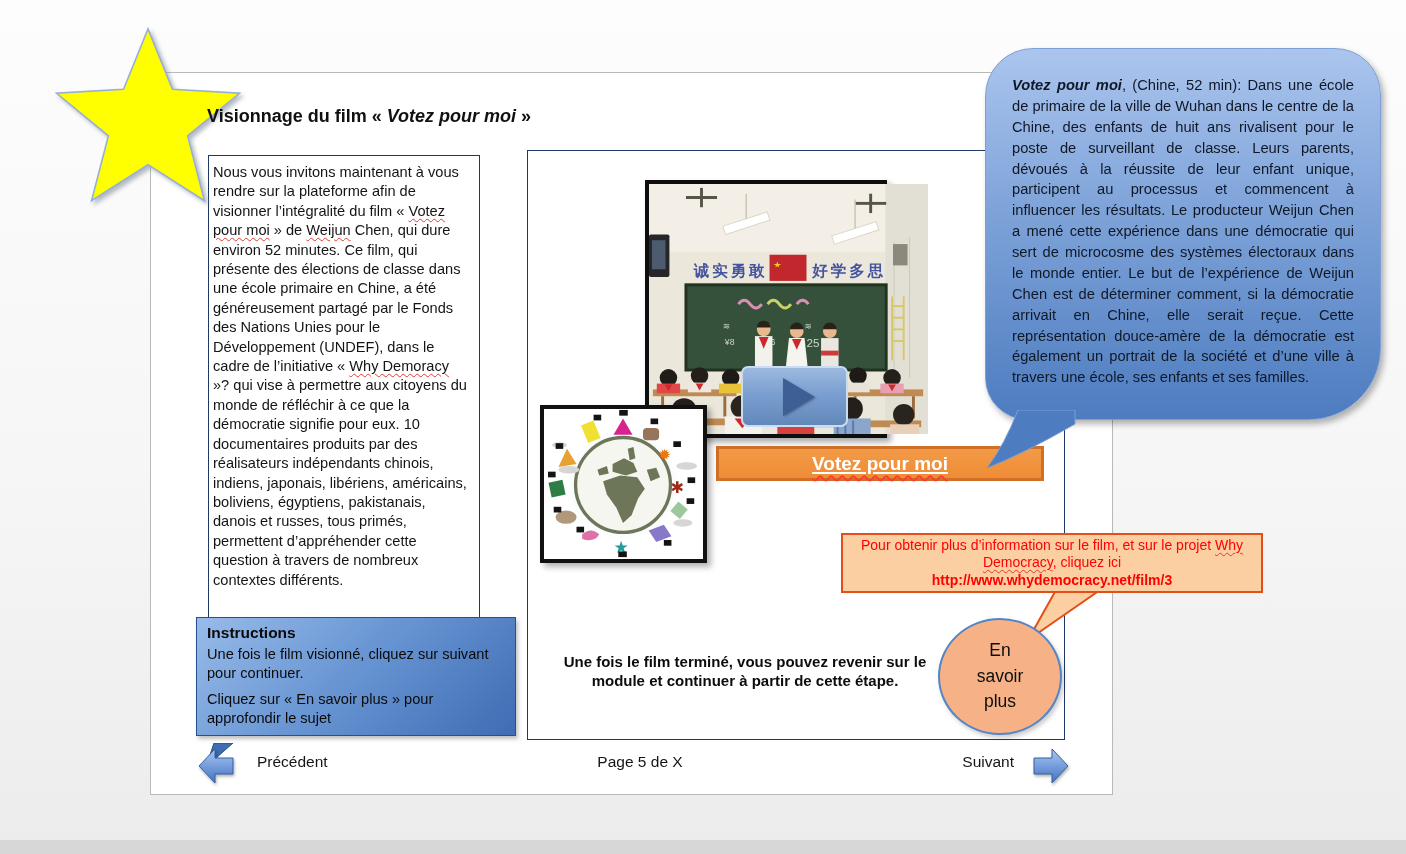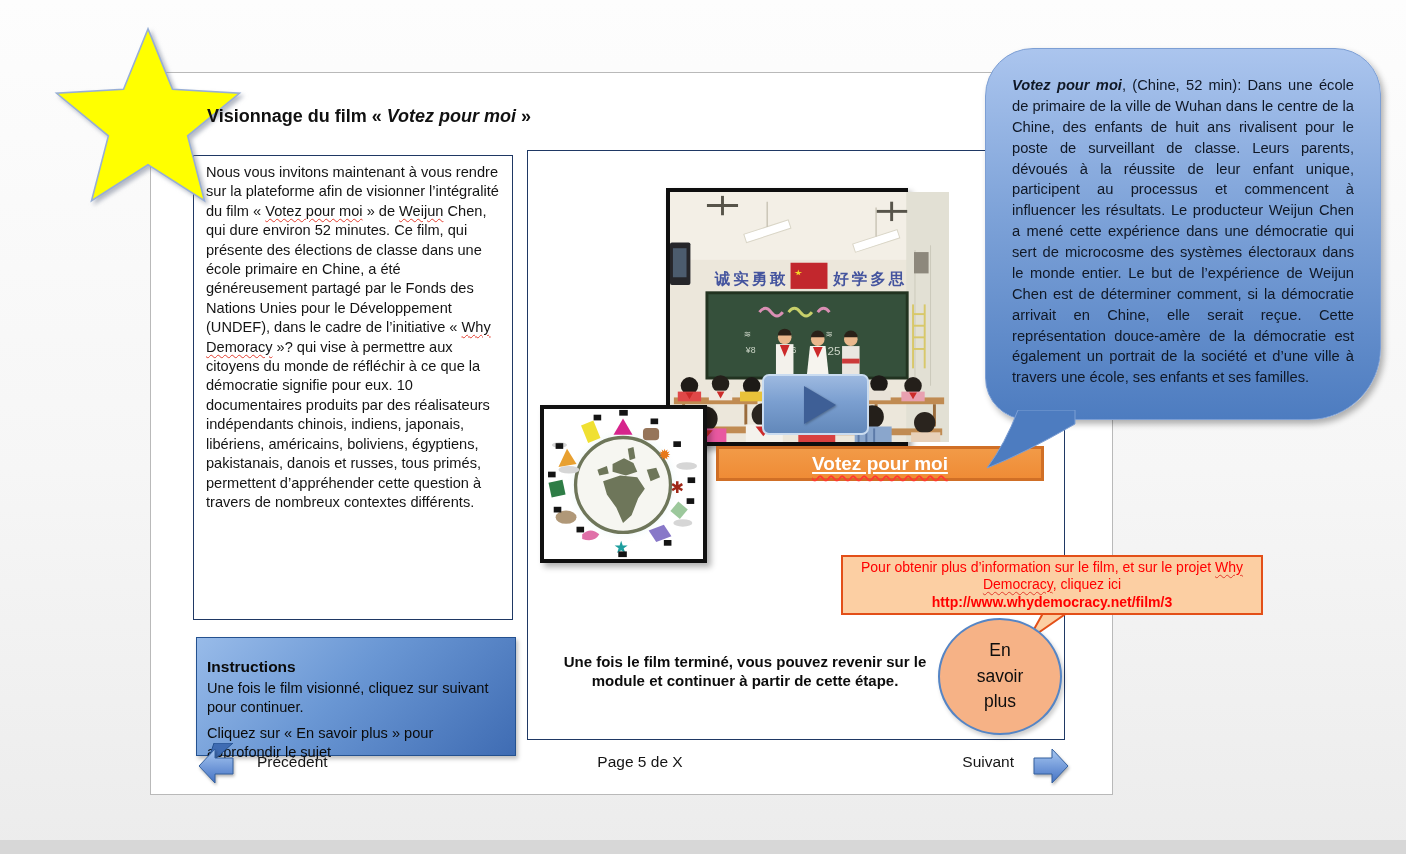--- a/index.html
+++ b/index.html
@@ -9,40 +9,40 @@
   .bottom-band{position:absolute;left:0;top:840px;width:1406px;height:14px;background:#d7d7d7;}
   .slide{position:absolute;left:150px;top:72px;width:961px;height:721px;background:#ffffff;
          border:1px solid #b9b9b9;z-index:1;}
   
   .star{position:absolute;left:44px;top:26px;width:208px;height:190px;z-index:10;
         filter:drop-shadow(3px 3px 2px rgba(120,130,150,.55));}
   
   .title{position:absolute;left:207px;top:106px;z-index:11;font-size:18px;font-weight:bold;color:#111;}
   .title .film{font-style:italic;}
   
-  .left-panel{position:absolute;left:193px;top:155px;width:320px;height:465px;background:#fff;
-              border:1.5px solid #1f3864;z-index:2;box-sizing:border-box;padding:7px 10px 0 12px;
+  .left-panel{position:absolute;left:208px;top:155px;width:272px;height:465px;background:#fff;
+              border:1.5px solid #1f3864;z-index:2;box-sizing:border-box;padding:7px 10px 0 4px;
               font-size:14.6px;line-height:1.33;color:#141414;}
   .left-panel p{margin:0 0 19px 0;}
   .wavy{text-decoration:underline; text-decoration-style:wavy; text-decoration-color:#e23c2e;
         text-decoration-thickness:1px; text-underline-offset:2px;}
   
-  .instructions{position:absolute;left:196px;top:637px;width:320px;height:119px;z-index:2;
+  .instructions{position:absolute;left:196px;top:617px;width:320px;height:119px;z-index:2;
                 box-sizing:border-box;border:1.5px solid #24518f;
                 background:linear-gradient(135deg,#98bbe9 0%,#6a97d4 45%,#3f6cb3 100%);
-                padding:19px 10px;color:#0a0a0a;font-size:14.6px;line-height:1.3;
+                padding:5px 10px;color:#0a0a0a;font-size:14.6px;line-height:1.3;
                 box-shadow:2px 3px 4px rgba(0,0,0,.25);}
   .instructions .hdr{font-weight:bold;font-size:15.5px;margin-bottom:2px;}
   .instructions .ln{margin-bottom:7px;}
   .instr-tail{position:absolute;left:200px;top:743px;width:40px;height:26px;z-index:2;}
   
   .center-box{position:absolute;left:527px;top:150px;width:538px;height:590px;background:#fff;
               border:1.5px solid #1f3864;z-index:2;box-sizing:border-box;}
-  .photo{position:absolute;left:645px;top:188px;width:242px;height:258px;z-index:3;
-         border:4px solid #0e0e0e;box-sizing:border-box;box-shadow:4px 4px 6px rgba(0,0,0,.35);margin-left:21px;}
+  .photo{position:absolute;left:645px;top:180px;width:242px;height:258px;z-index:3;
+         border:4px solid #0e0e0e;box-sizing:border-box;box-shadow:4px 4px 6px rgba(0,0,0,.35);}
   .play-btn{position:absolute;left:92px;top:182px;width:103px;height:57px;border-radius:7px;z-index:4;
             background:linear-gradient(180deg,#9db9e0 0%,#7b9fd0 45%,#6288ba 100%);
             border:2px solid #cadcf0;display:flex;align-items:center;justify-content:center;cursor:pointer;}
   .play-tri{width:0;height:0;border-top:19px solid transparent;border-bottom:19px solid transparent;
             border-left:32px solid #3e5f96;margin-left:8px;filter:drop-shadow(1px 1px 1px rgba(0,0,0,.3));}
   .globe{position:absolute;left:540px;top:405px;width:167px;height:158px;z-index:4;background:#fff;
          border:4px solid #111;box-sizing:border-box;box-shadow:4px 4px 6px rgba(0,0,0,.3);}
   .film-btn{position:absolute;left:716px;top:446px;width:328px;height:35px;z-index:3;
             background:linear-gradient(180deg,#f29a47 0%,#ef8c36 100%);border:3px solid #d06f26;
             box-sizing:border-box;display:flex;align-items:center;justify-content:center;cursor:pointer;
@@ -54,21 +54,21 @@
              font-size:15px;font-weight:bold;color:#0c0c0c;line-height:1.25;}
   
   .bubble{position:absolute;left:985px;top:48px;width:396px;height:372px;z-index:6;
           border-radius:48px 46px 72px 42px;border:1px solid #7d9fd4;box-sizing:border-box;
           background:linear-gradient(180deg,#abc5ee 0%,#7da2d8 45%,#4d7cc0 100%);
           box-shadow:3px 4px 6px rgba(0,0,0,.3);
           padding:26px 26px 0 26px;font-size:14.7px;line-height:1.42;color:#101826;text-align:justify;}
   .bubble .lead{font-weight:bold;font-style:italic;}
   .bubble-tail{position:absolute;left:975px;top:410px;width:110px;height:62px;z-index:6;}
   
-  .callout{position:absolute;left:841px;top:555px;width:422px;height:60px;z-index:7;
+  .callout{position:absolute;left:841px;top:533px;width:422px;height:60px;z-index:7;
            background:#fccfa3;border:2px solid #e34f18;box-sizing:border-box;
            display:flex;flex-direction:column;justify-content:center;text-align:center;
            font-size:14px;color:#ff0000;line-height:1.25;padding:2px 12px;}
   .callout .url{font-weight:bold;cursor:pointer;}
   .callout-tail{position:absolute;left:1015px;top:588px;width:95px;height:58px;z-index:6;}
   
   .more-btn{position:absolute;left:938px;top:618px;width:124px;height:117px;border-radius:50%;z-index:8;
             background:#f6b286;border:2px solid #5585c5;box-sizing:border-box;cursor:pointer;
             display:flex;align-items:center;justify-content:center;text-align:center;
             font-size:17.5px;color:#0d0d0d;box-shadow:2px 3px 4px rgba(0,0,0,.2);}

